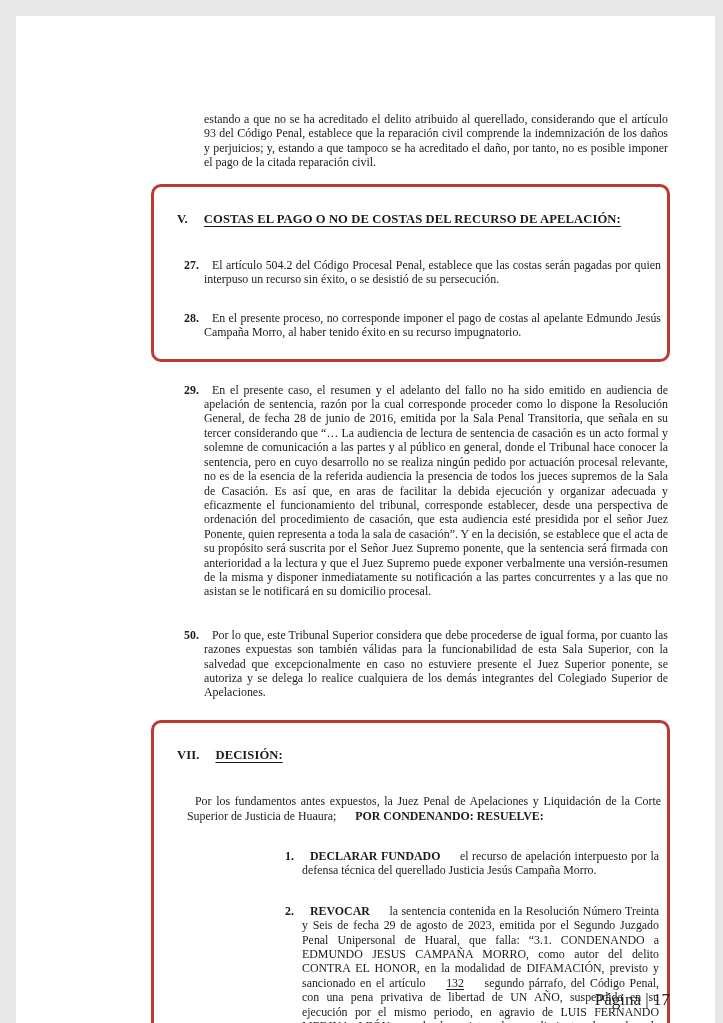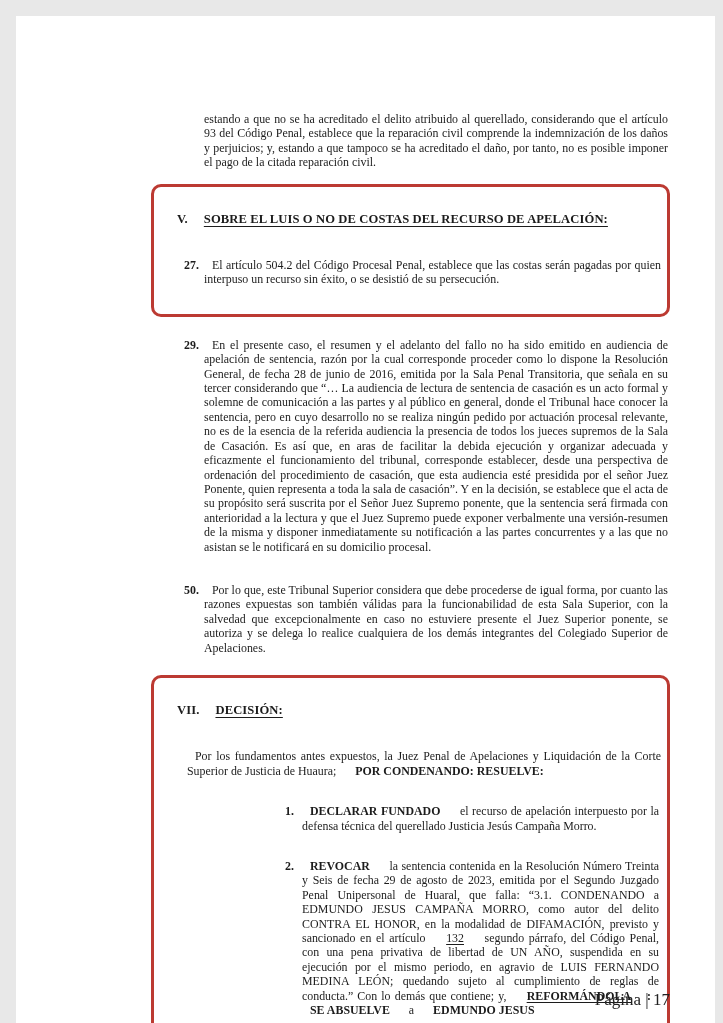--- a/index.html
+++ b/index.html
@@ -61,25 +61,29 @@
 </head>
 <body>
 
 <div class="page">
   <div class="content">
 
     <p class="para indent-body mb6">estando a que no se ha acreditado el delito atribuido al querellado, considerando que el artículo 93 del Código Penal, establece que la reparación civil comprende la indemnización de los daños y perjuicios; y, estando a que tampoco se ha acreditado el daño, por tanto, no es posible imponer el pago de la citada reparación civil.</p>
 
     <div class="red-box">
       <div class="sec-heading mb8">
-        <span class="h-num">V.</span><span class="h-title">SOBRE EL LUIS O NO DE COSTAS DEL RECURSO DE APELACIÓN:</span>
+        <span class="h-num">V.</span><span class="h-title">COSTAS EL PAGO O NO DE COSTAS DEL RECURSO DE APELACIÓN:</span>
       </div>
       <div class="num-item mb8">
         <span class="num">27.</span>
         <span>El artículo 504.2 del Código Procesal Penal, establece que las costas serán pagadas por quien interpuso un recurso sin éxito, o se desistió de su persecución.</span>
+      </div>
+      <div class="num-item">
+        <span class="num">28.</span>
+        <span>En el presente proceso, no corresponde imponer el pago de costas al apelante Edmundo Jesús Campaña Morro, al haber tenido éxito en su recurso impugnatorio.</span>
       </div>
     </div>
 
 
     <div class="num-item mb13">
       <span class="num">29.</span>
       <span>En el presente caso, el resumen y el adelanto del fallo no ha sido emitido en audiencia de apelación de sentencia, razón por la cual corresponde proceder como lo dispone la Resolución General, de fecha 28 de junio de 2016, emitida por la Sala Penal Transitoria, que señala en su tercer considerando que “… La audiencia de lectura de sentencia de casación es un acto formal y solemne de comunicación a las partes y al público en general, donde el Tribunal hace conocer la sentencia, pero en cuyo desarrollo no se realiza ningún pedido por actuación procesal relevante, no es de la esencia de la referida audiencia la presencia de todos los jueces supremos de la Sala de Casación. Es así que, en aras de facilitar la debida ejecución y organizar adecuada y eficazmente el funcionamiento del tribunal, corresponde establecer, desde una perspectiva de ordenación del procedimiento de casación, que esta audiencia esté presidida por el señor Juez Ponente, quien representa a toda la sala de casación”. Y en la decisión, se establece que el acta de su propósito será suscrita por el Señor Juez Supremo ponente, que la sentencia será firmada con anterioridad a la lectura y que el Juez Supremo puede exponer verbalmente una versión-resumen de la misma y disponer inmediatamente su notificación a las partes concurrentes y a las que no asistan se le notificará en su domicilio procesal.</span>
     </div>
 
     <div class="num-item mb12">

